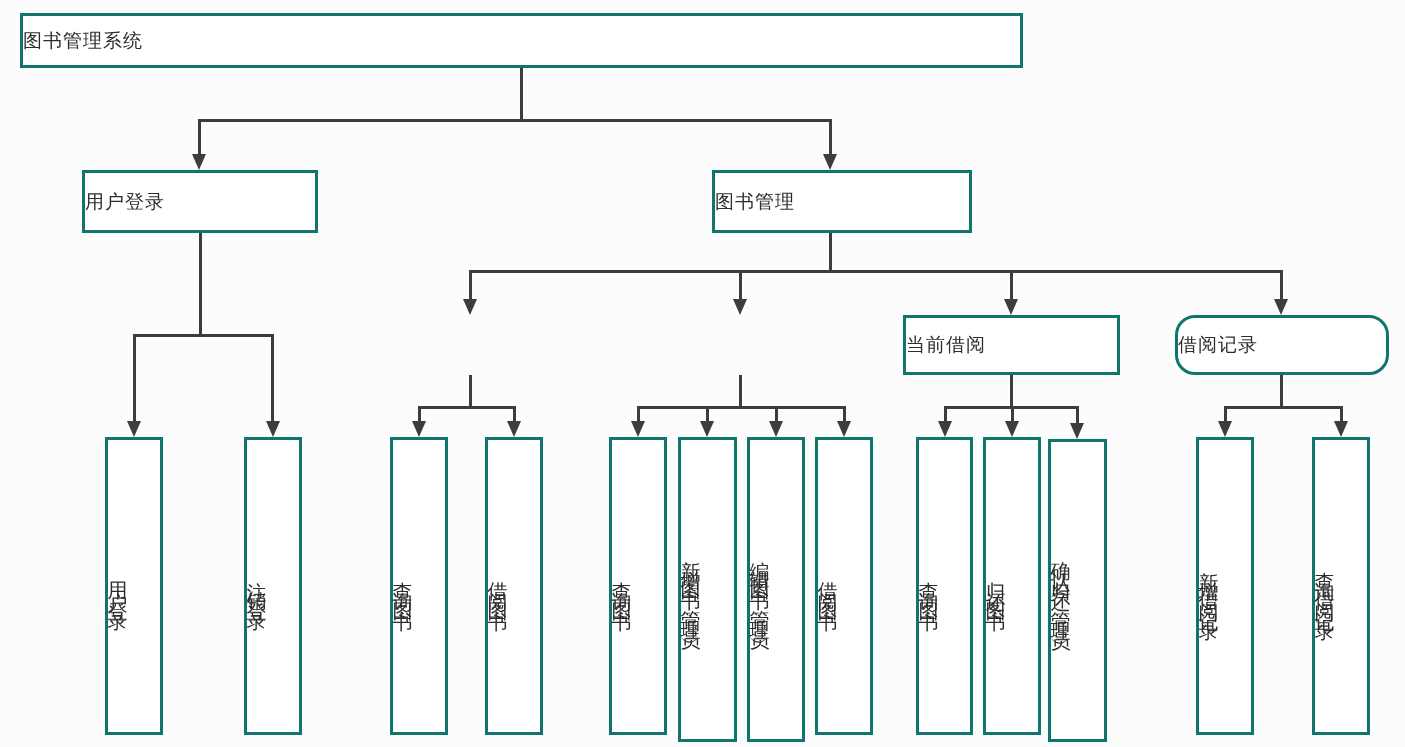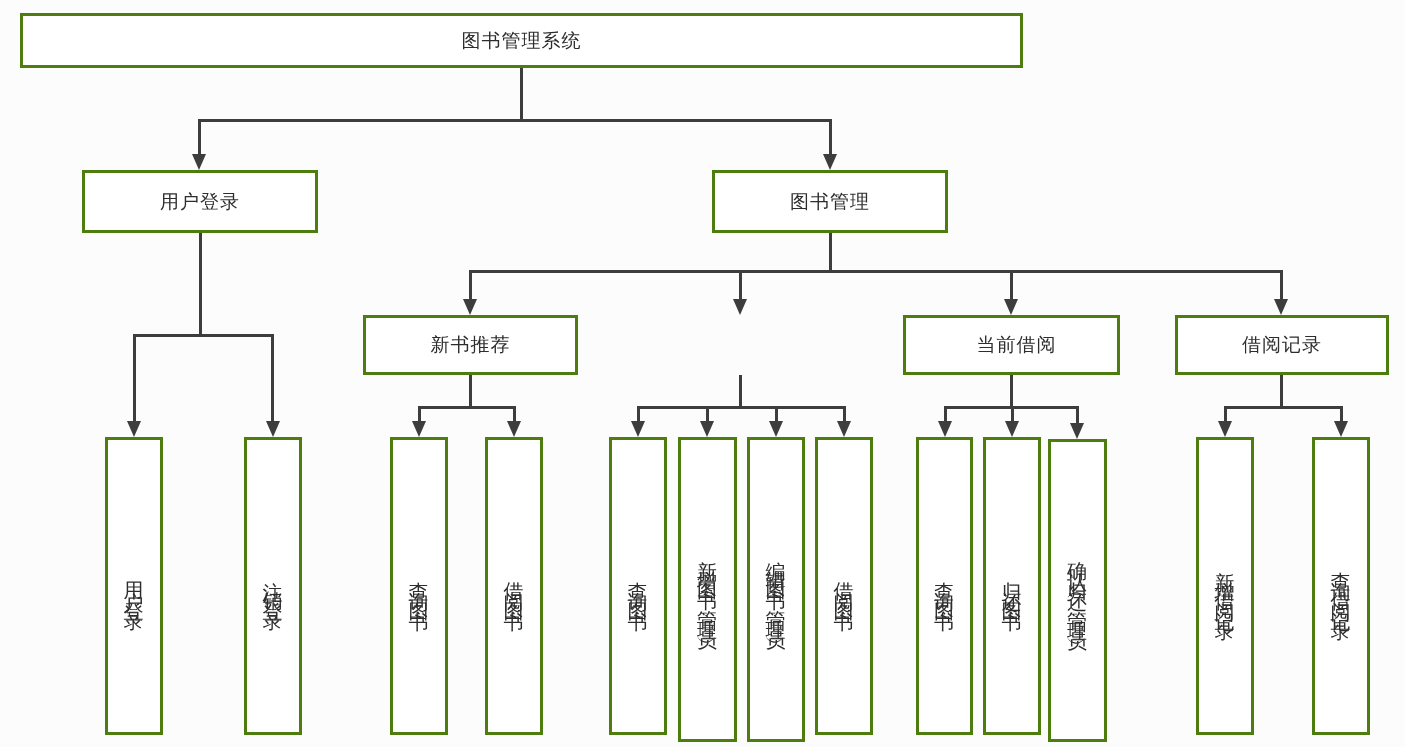--- a/index.html
+++ b/index.html
@@ -2,21 +2,21 @@
 <html><head>
 <meta charset="utf-8">
 <style>
   html,body{margin:0;padding:0;background:#fcfcfc;}
   .canvas{
     position:relative;width:1405px;height:747px;background:#fcfcfc;overflow:hidden;
     font-family:"Liberation Sans","DejaVu Sans",sans-serif;
   }
   .node{
     position:absolute;box-sizing:border-box;background:#ffffff;
-    border:3px solid #4d7c0f;display:flex;align-items:center;justify-content:center;
+    border:3px solid #0f766e;display:flex;align-items:center;
   }
   .node .lbl{
     color:#2d2d2d;font-size:19px;letter-spacing:1px;white-space:nowrap;
   }
   .leaf .lbl{
     writing-mode:vertical-rl;text-orientation:mixed;
     font-size:20px;letter-spacing:10px;line-height:1;white-space:normal;
   }
   .line{position:absolute;background:#3d3d3d;}
   .arrow{
@@ -34,31 +34,28 @@
 
 <div class="canvas">
 
   <div class="node" style="left:20px;top:13px;width:1003px;height:55px;">
     <span class="lbl">图书管理系统</span>
   </div>
 
   <div class="node" style="left:82px;top:170px;width:236px;height:63px;">
     <span class="lbl">用户登录</span>
   </div>
-  <div class="node" style="left:712px;top:170px;width:236px;height:63px;">
+  <div class="node" style="left:712px;top:170px;width:260px;height:63px;">
     <span class="lbl">图书管理</span>
   </div>
 
-  <div class="node" style="left:363px;top:315px;width:215px;height:60px;">
-    <span class="lbl">新书推荐</span>
-  </div>
-  <div class="node" style="left:903px;top:315px;width:217px;height:60px;padding-left:10px;">
+  <div class="node" style="left:903px;top:315px;width:217px;height:60px;">
     <span class="lbl">当前借阅</span>
   </div>
-  <div class="node" style="left:1175px;top:315px;width:214px;height:60px;">
+  <div class="node" style="left:1175px;top:315px;width:214px;height:60px;border-radius:20px;">
     <span class="lbl">借阅记录</span>
   </div>
 
   <div class="node leaf" style="left:105px;top:437px;width:58px;height:298px;">
     <span class="lbl">用户登录</span>
   </div>
   <div class="node leaf" style="left:244px;top:437px;width:58px;height:298px;">
     <span class="lbl">注销登录</span>
   </div>
 

